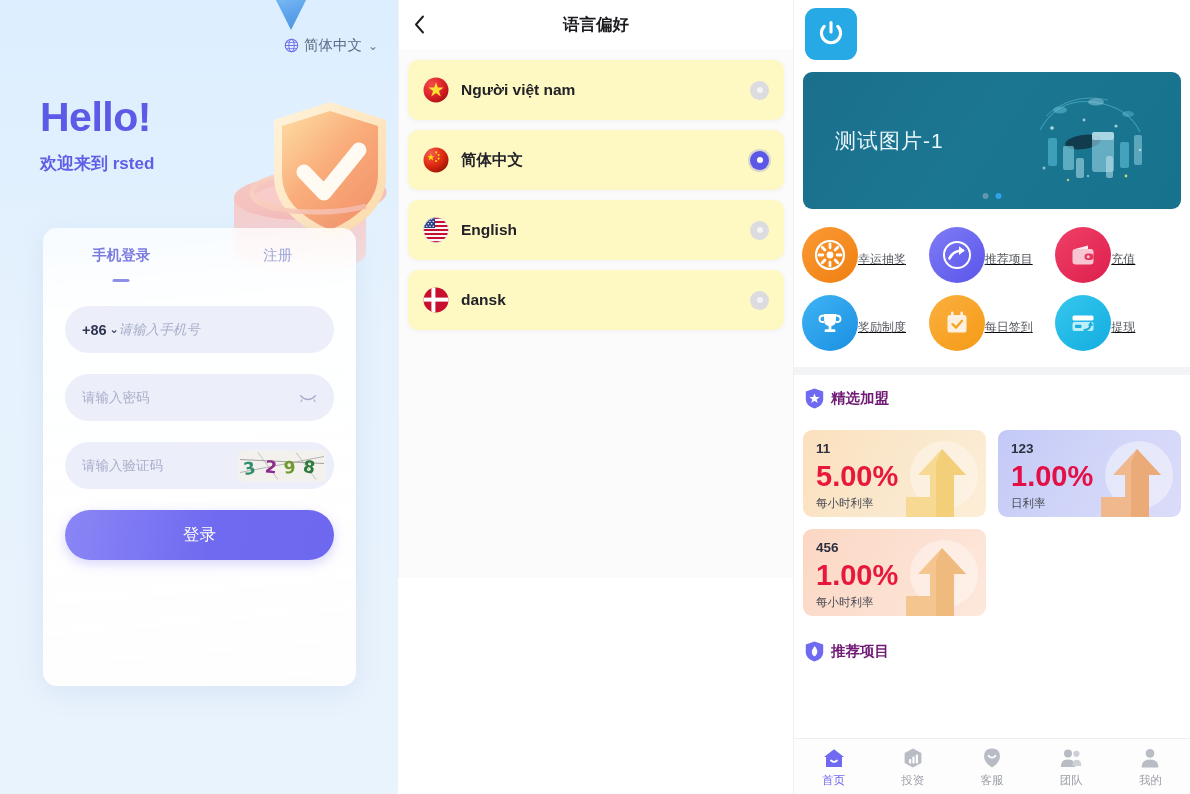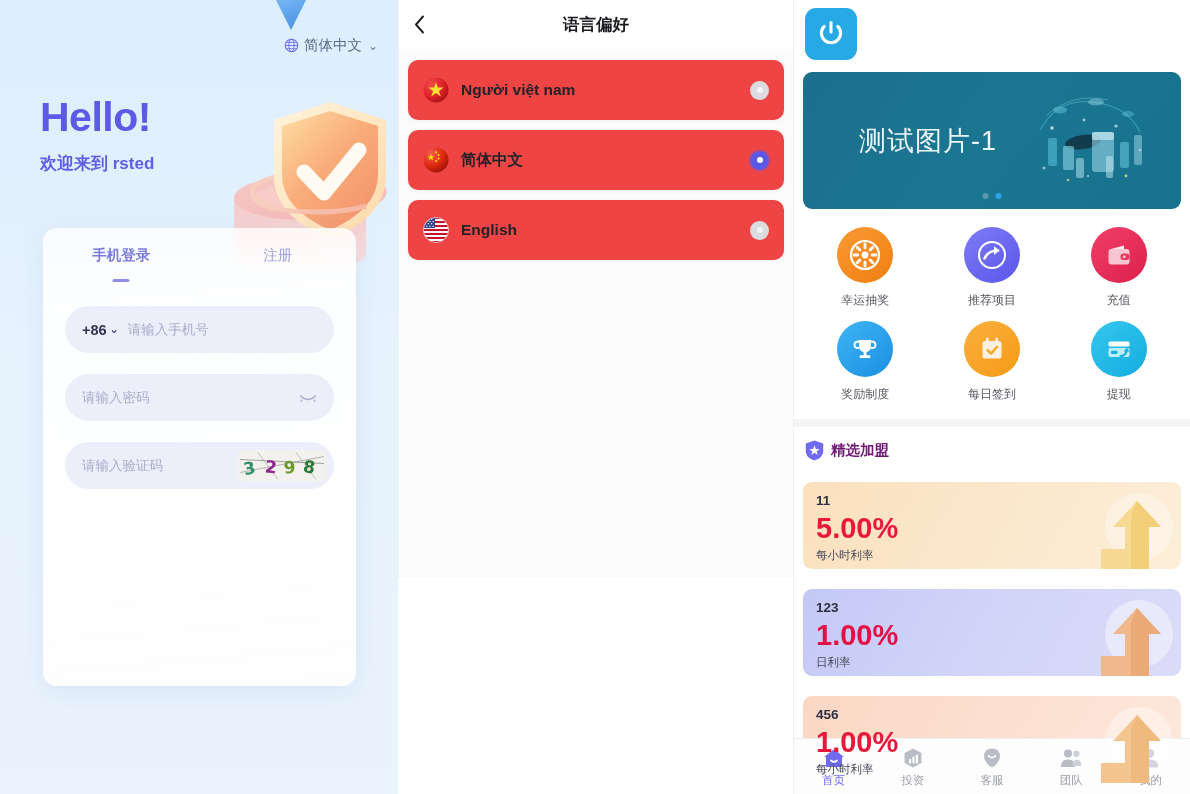--- a/index.html
+++ b/index.html
@@ -79,21 +79,21 @@
   }
   .fields { padding: 34px 22px 0 22px; }
   .field {
     height: 47px; border-radius: 24px; background: #eceefa;
     display: flex; align-items: center; padding: 0 17px;
     margin-bottom: 21px; position: relative;
   }
   .cc { font-size: 14.5px; color: #2f3550; font-weight: bold; display:flex; align-items:center; gap:2px;}
   .cc .chev-sm { color:#3a4060; font-size:11px; }
   .ph { font-size: 13.5px; color: #a8afc9; }
-  .cc + .ph { margin-left: 9px; }
+  .cc + .ph { margin-left: 0; font-style: italic; }
   .eye {
     position: absolute; right: 17px; top: 50%; transform: translateY(-50%);
     width: 18px; height: 12px;
   }
   .captcha {
     position: absolute; right: 8px; top: 50%; transform: translateY(-50%);
     width: 88px; height: 31px; border-radius: 4px;
     background: #f2f1ee; overflow: hidden;
   }
   .login-btn {
@@ -121,21 +121,21 @@
     width: 40px; height: 49px; display: flex; align-items: center;
     justify-content: center; cursor: pointer;
   }
   .back-chev { width: 11px; height: 19px; }
   .lang-title {
     position: absolute; left: 0; right: 0; text-align: center;
     font-size: 16.5px; color: #1b1b1f; font-weight: bold;
   }
   .lang-list { padding: 11px 9px 0 9px; }
   .lang-row {
-    height: 60px; background: #ef4444; border-radius: 10px;
+    height: 60px; background: #fef9c3; border-radius: 10px;
     display: flex; align-items: center; padding: 0 15px;
     margin-bottom: 10px; cursor: pointer;
     box-shadow: 0 1px 4px rgba(60,60,90,.055);
   }
   .flag { width: 26px; height: 26px; flex: 0 0 26px; margin-right: 12px; }
   .lang-name { flex: 1; font-size: 15.5px; color: #222228; font-weight: bold; }
   .radio {
     width: 19px; height: 19px; border-radius: 50%;
     background: #dcdce0; display: flex; align-items: center; justify-content: center;
   }
@@ -153,56 +153,56 @@
   .app-logo {
     width: 52px; height: 52px; border-radius: 11px;
     background: #26a9e4; display: flex; align-items: center; justify-content: center;
   }
   .banner {
     margin: 6px 9px 0 9px; height: 137px; border-radius: 9px;
     background: linear-gradient(125deg, #1a6f8c 0%, #1b7691 45%, #17728e 100%);
     position: relative; overflow: hidden; cursor: pointer;
   }
   .banner-title {
-    position: absolute; left: 56px; top: 50%; transform: translateY(-50%);
-    font-size: 27px; color: #eaf6fb; letter-spacing: 1px;
+    position: absolute; left: 32px; top: 50%; transform: translateY(-50%);
+    font-size: 21px; color: #eaf6fb; letter-spacing: 1px;
   }
   .banner-art { position: absolute; right: 8px; top: 8px; width: 185px; height: 120px; }
   .dots {
     position: absolute; bottom: 10px; left: 50%; transform: translateX(-50%);
     display: flex; gap: 7px;
   }
   .dot { width: 6px; height: 6px; border-radius: 50%; background: #5e97ae; }
   .dot.on { background: #2ea3e8; }
 
   .grid {
     display: grid; grid-template-columns: repeat(3,1fr);
     row-gap: 12px; padding: 18px 8px 14px 8px;
   }
   .grid-item {
-    display: flex; flex-direction: column; align-items: center; cursor: pointer;
+    display: flex; flex-direction: row; align-items: center; cursor: pointer; text-decoration: underline;
   }
   .gi-circle {
     width: 56px; height: 56px; border-radius: 50%;
     display: flex; align-items: center; justify-content: center;
   }
   .gi-label { margin-top: 9px; font-size: 12px; color: #55585f; }
 
   .sec-divider { height: 8px; background: #f3f4f6; margin-top: 2px; }
 
   .sec-head {
     display: flex; align-items: center; gap: 7px;
     padding: 13px 0 9px 11px;
   }
   .sec-badge { width: 19px; height: 21px; flex: 0 0 19px; }
   .sec-title { font-size: 14.5px; font-weight: bold; color: #701a75; }
 
   .cards {
-    display: grid; grid-template-columns: 1fr;
-    gap: 20px; padding: 12px 9px;
+    display: grid; grid-template-columns: 1fr 1fr;
+    gap: 12px; padding: 12px 9px;
   }
   .icard {
     height: 87px; border-radius: 9px; padding: 11px 0 0 13px;
     position: relative; overflow: hidden; cursor: pointer;
   }
   .icard.c1 { background: linear-gradient(120deg,#fbe0bd 0%, #fae7cb 45%, #fdeed8 100%); }
   .icard.c2 { background: linear-gradient(120deg,#c3c9f6 0%, #cfd4f8 45%, #dcdcf9 100%); }
   .icard.c3 { background: linear-gradient(120deg,#fbd7c4 0%, #fcdfcf 45%, #fde8dc 100%); }
   .ic-name { font-size: 13.5px; font-weight: bold; color: #2e3040; position: relative; z-index: 2;}
   .ic-rate { font-size: 29px; font-weight: bold; color: #e8173c; margin-top: 4px; position: relative; z-index: 2;}
@@ -328,20 +328,21 @@
               <line x1="58" y1="2" x2="78" y2="29" stroke="#a0a0a0" stroke-width="0.6"></line>
               <text x="6" y="24" font-family="'DejaVu Sans',sans-serif" font-size="17" font-weight="bold" fill="#2f8f6e" transform="rotate(-11 10 20)">3</text>
               <text x="27" y="22" font-family="'DejaVu Sans',sans-serif" font-size="17" font-weight="bold" fill="#8e2a8e" transform="rotate(6 30 18)">2</text>
               <text x="46" y="23" font-family="'DejaVu Sans',sans-serif" font-size="17" font-weight="bold" fill="#6f9a2c" transform="rotate(-5 50 19)">9</text>
               <text x="65" y="22" font-family="'DejaVu Sans',sans-serif" font-size="17" font-weight="bold" fill="#2b7a3a" transform="rotate(8 68 18)">8</text>
             </svg>
           </div>
         </div>
       </div>
 
+      <button class="login-btn">登录</button>
     </div>
   </div>
 
   <div class="panel-lang">
     <div class="lang-header">
       <div class="back-btn">
         <svg class="back-chev" viewBox="0 0 11 19">
           <path d="M9 1.5 L2 9.5 L9 17.5" fill="none" stroke="#1d1d21" stroke-width="1.9" stroke-linecap="round" stroke-linejoin="round"></path>
         </svg>
       </div>
@@ -417,20 +418,36 @@
                 <circle cx="7" cy="9.2" r="0.75"></circle>
                 <circle cx="10.2" cy="9.2" r="0.75"></circle>
             </g>
           </g>
           <circle cx="13" cy="13" r="12.5" fill="none" stroke="#e2e3e6" stroke-width="0.7"></circle>
         </svg>
         <span class="lang-name">English</span>
         <span class="radio"></span>
       </div>
 
+      <div class="lang-row">
+        <svg class="flag" viewBox="0 0 26 26">
+          <defs>
+              <clipPath id="dkClip">
+                <circle cx="13" cy="13" r="12.5"></circle>
+              </clipPath>
+            </defs>
+          <g clip-path="url(#dkClip)">
+            <rect width="26" height="26" fill="#c8102e"></rect>
+            <rect x="8.4" y="0" width="4" height="26" fill="#ffffff"></rect>
+            <rect x="0" y="10.6" width="26" height="4" fill="#ffffff"></rect>
+          </g>
+        </svg>
+        <span class="lang-name">dansk</span>
+        <span class="radio"></span>
+      </div>
 
     </div>
   </div>
 
   <div class="panel-home">
 
     <div class="home-header">
       <div class="app-logo">
         <svg width="34" height="34" viewBox="0 0 34 34">
           <path d="M17 5.5 L17 15" stroke="#ffffff" stroke-width="3.1" stroke-linecap="round"></path>

